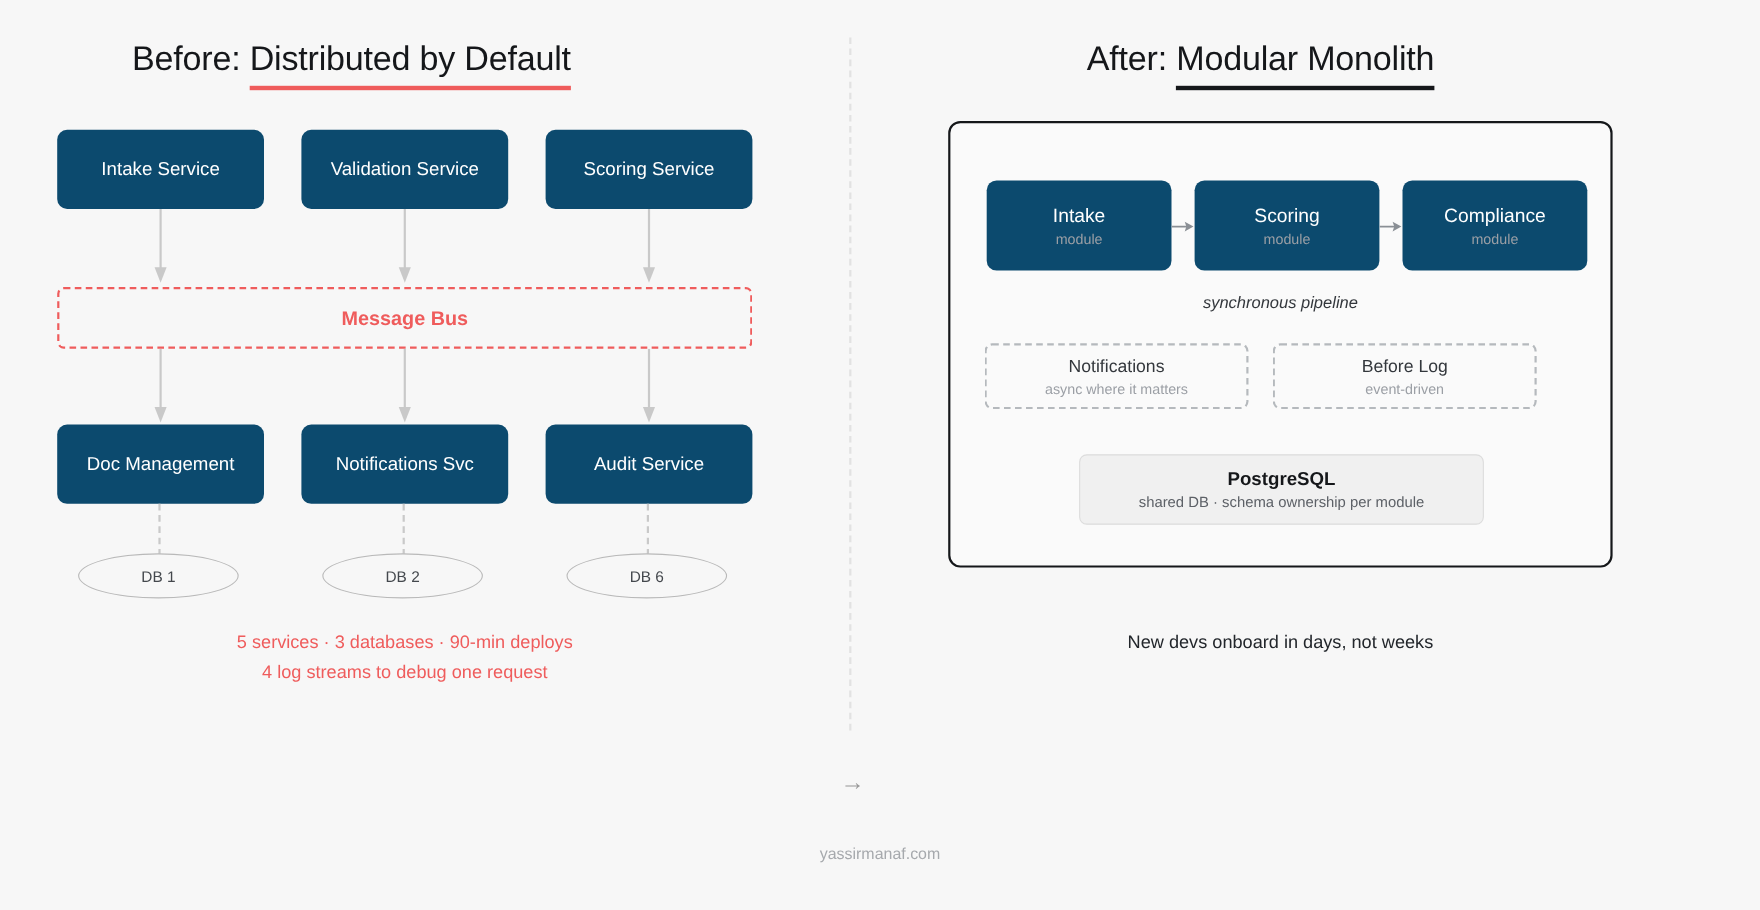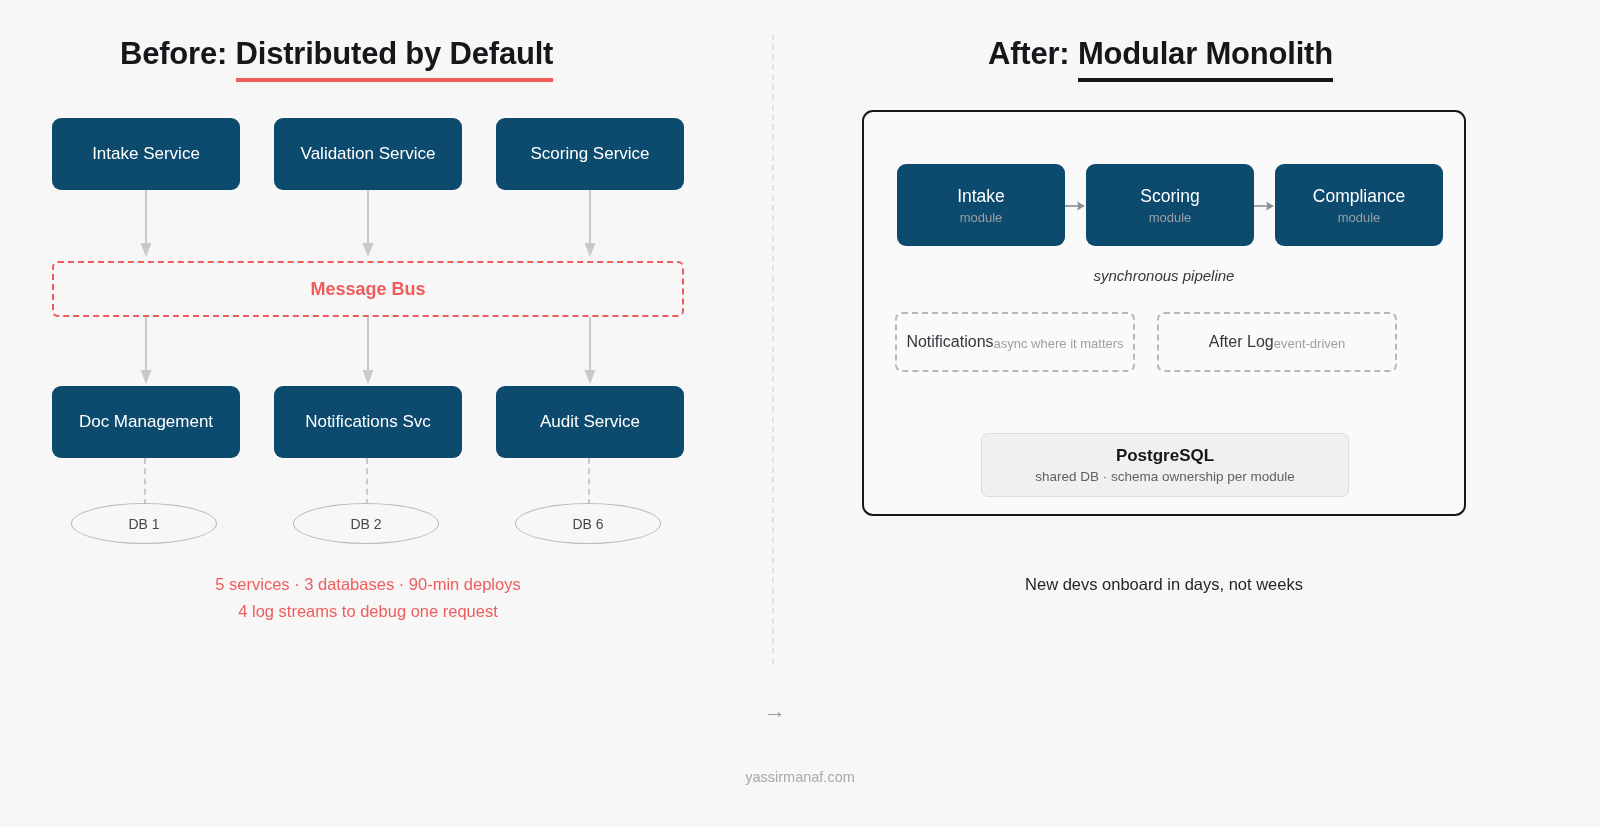--- a/index.html
+++ b/index.html
@@ -37,21 +37,21 @@
     text-align: center;
     font-size: 22px;
     line-height: 1;
     color: #9a9a9a;
   }
 
   
   .panel-title {
     position: absolute;
     font-size: 31px;
-    font-weight: bold;
+    font-weight: normal;
     color: #15171a;
     white-space: nowrap;
     letter-spacing: -0.2px;
   }
   #title-left  { left: 120px; top: 36px; }
   #title-right { left: 988px; top: 36px; }
   .title-underline { border-bottom: 4px solid; padding-bottom: 7px; }
   .u-red  { border-color: #ef5c5c; }
   .u-dark { border-color: #15171a; }
 
@@ -195,20 +195,21 @@
   }
 
   .dash-box {
     position: absolute;
     top: 200px;
     width: 240px;
     height: 60px;
     border: 2px dashed #b5b9bd;
     border-radius: 7px;
     display: flex;
+    flex-direction: column;
     align-items: center;
     justify-content: center;
   }
   #box-notifications { left: 31px; }
   #box-auditlog      { left: 293px; }
   .dash-box .bx-title { font-size: 16px; color: #33373c; line-height: 1.25; }
   .dash-box .bx-sub   { font-size: 13px; color: #9b9fa5; margin-top: 2px; }
 
   #postgres-box {
     position: absolute;
@@ -216,21 +217,20 @@
     top: 301px;
     width: 368px;
     height: 64px;
     background: #f0f0f0;
     border: 1.5px solid #dcdcdc;
     border-radius: 7px;
     display: flex;
     flex-direction: column;
     align-items: center;
     justify-content: center;
-    margin-top: 20px;
   }
   #postgres-box .bx-title { font-size: 17px; font-weight: bold; color: #15171a; }
   #postgres-box .bx-sub   { font-size: 13.5px; color: #5d6167; margin-top: 3px; }
 
   
   #attribution {
     position: absolute;
     left: 0;
     top: 769px;
     width: 1600px;
@@ -353,21 +353,21 @@
     </div>
 
     <div id="pipeline-label">synchronous pipeline</div>
 
     <div class="dash-box" id="box-notifications">
       <span class="bx-title">Notifications</span>
       <span class="bx-sub">async where it matters</span>
     </div>
 
     <div class="dash-box" id="box-auditlog">
-      <span class="bx-title">After Log</span>
+      <span class="bx-title">Before Log</span>
       <span class="bx-sub">event-driven</span>
     </div>
 
     <div id="postgres-box">
       <span class="bx-title">PostgreSQL</span>
       <span class="bx-sub">shared DB · schema ownership per module</span>
     </div>
 
   </div>
 

